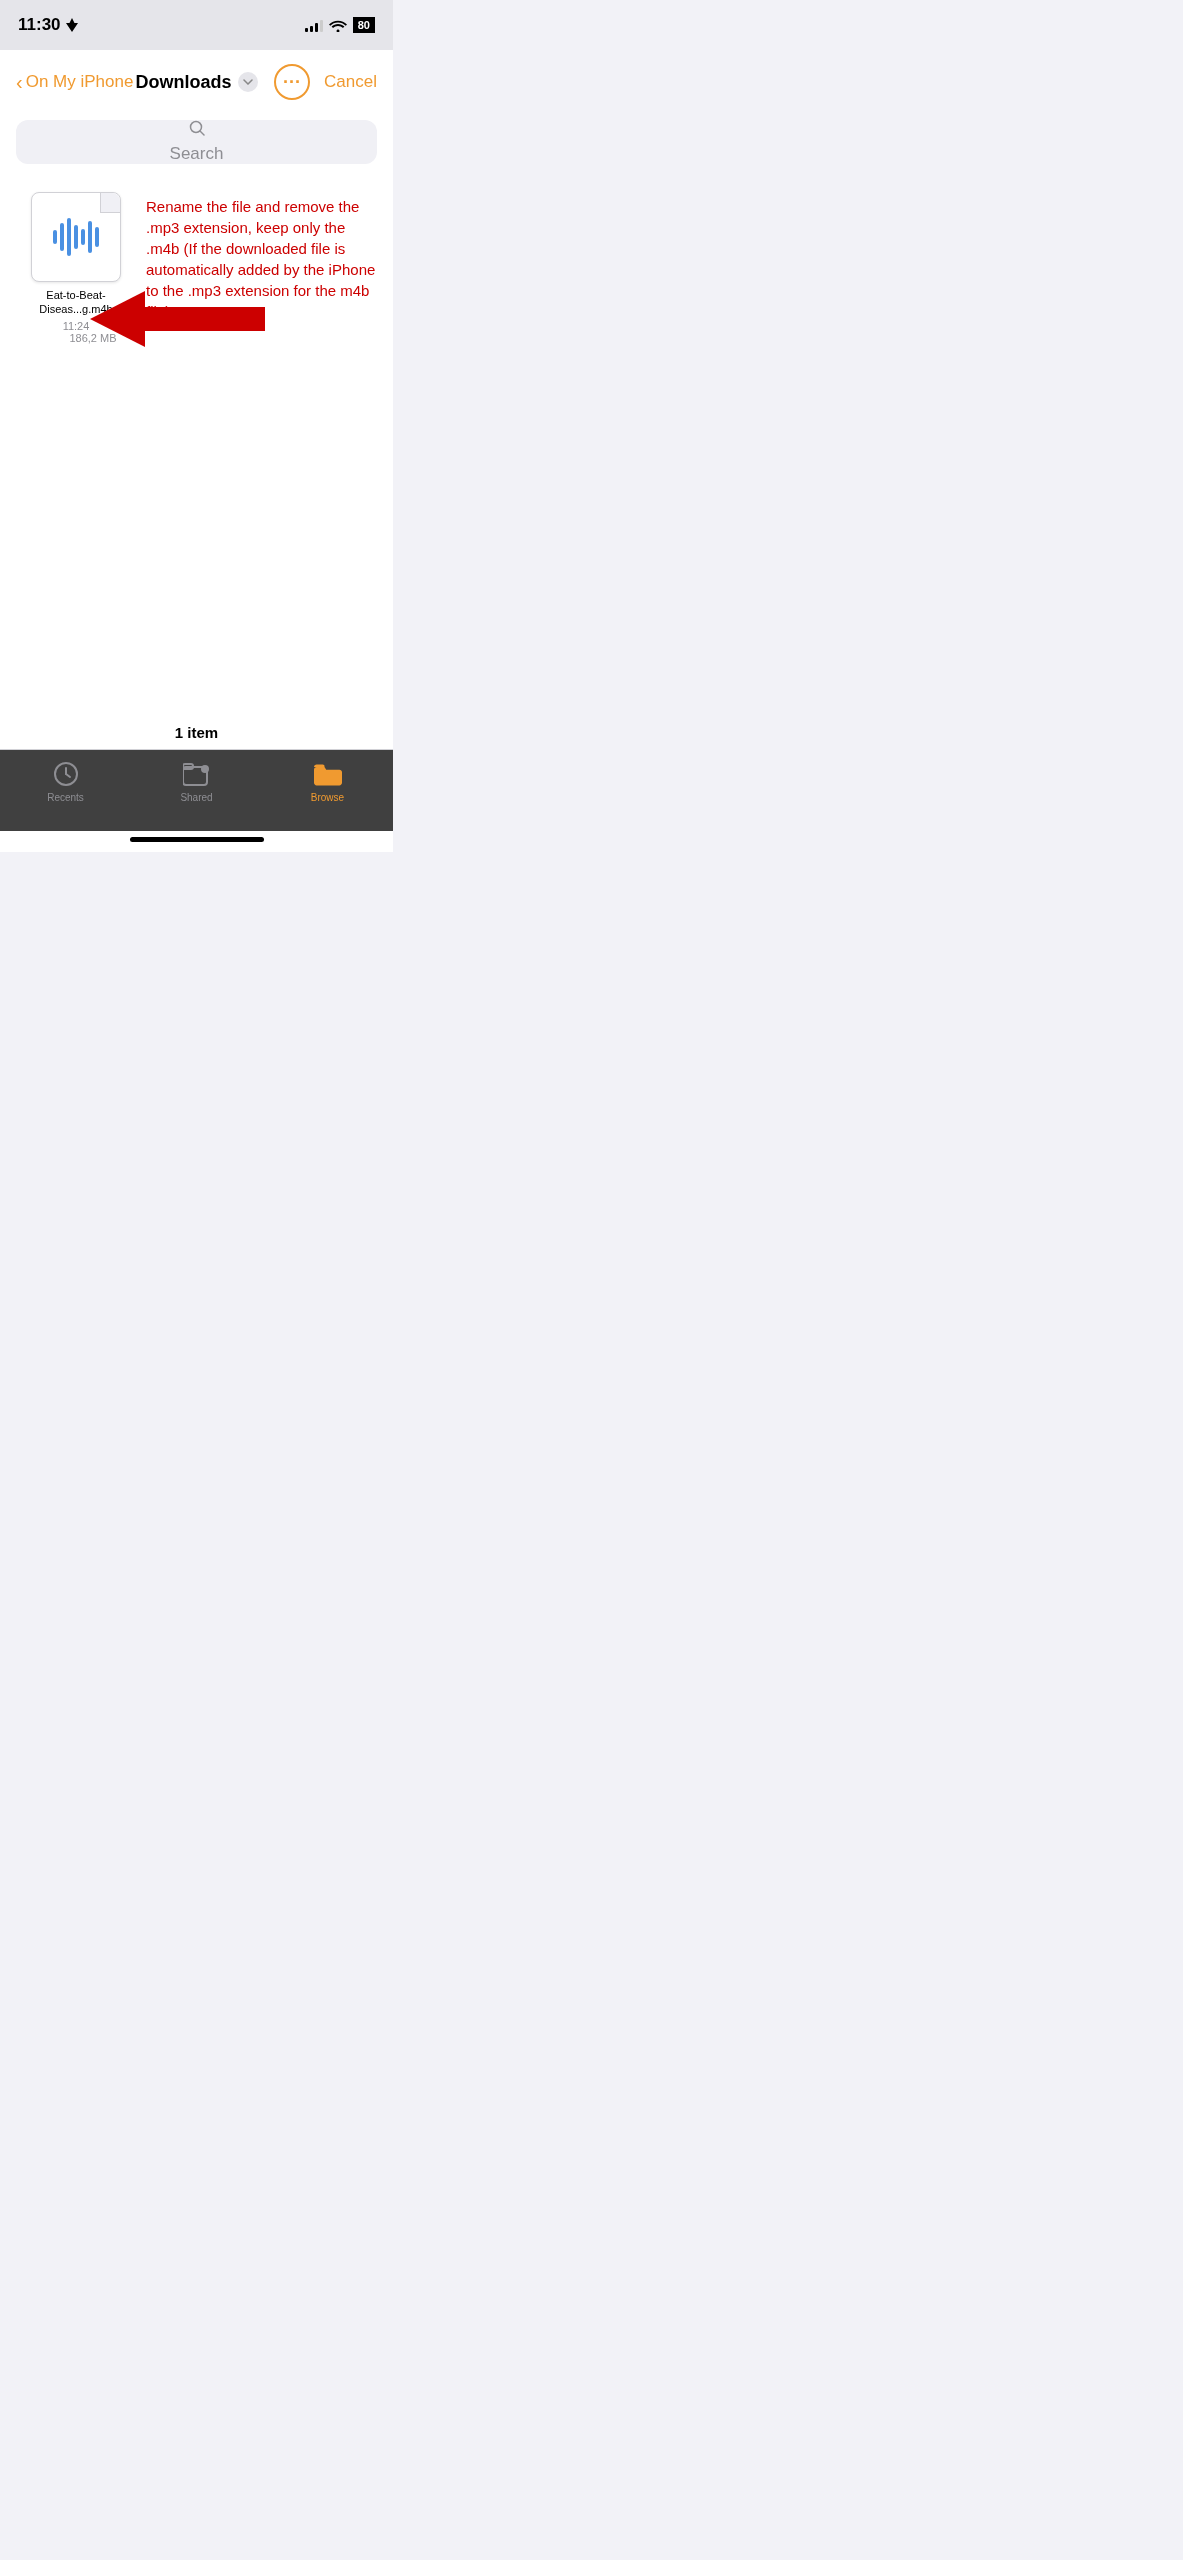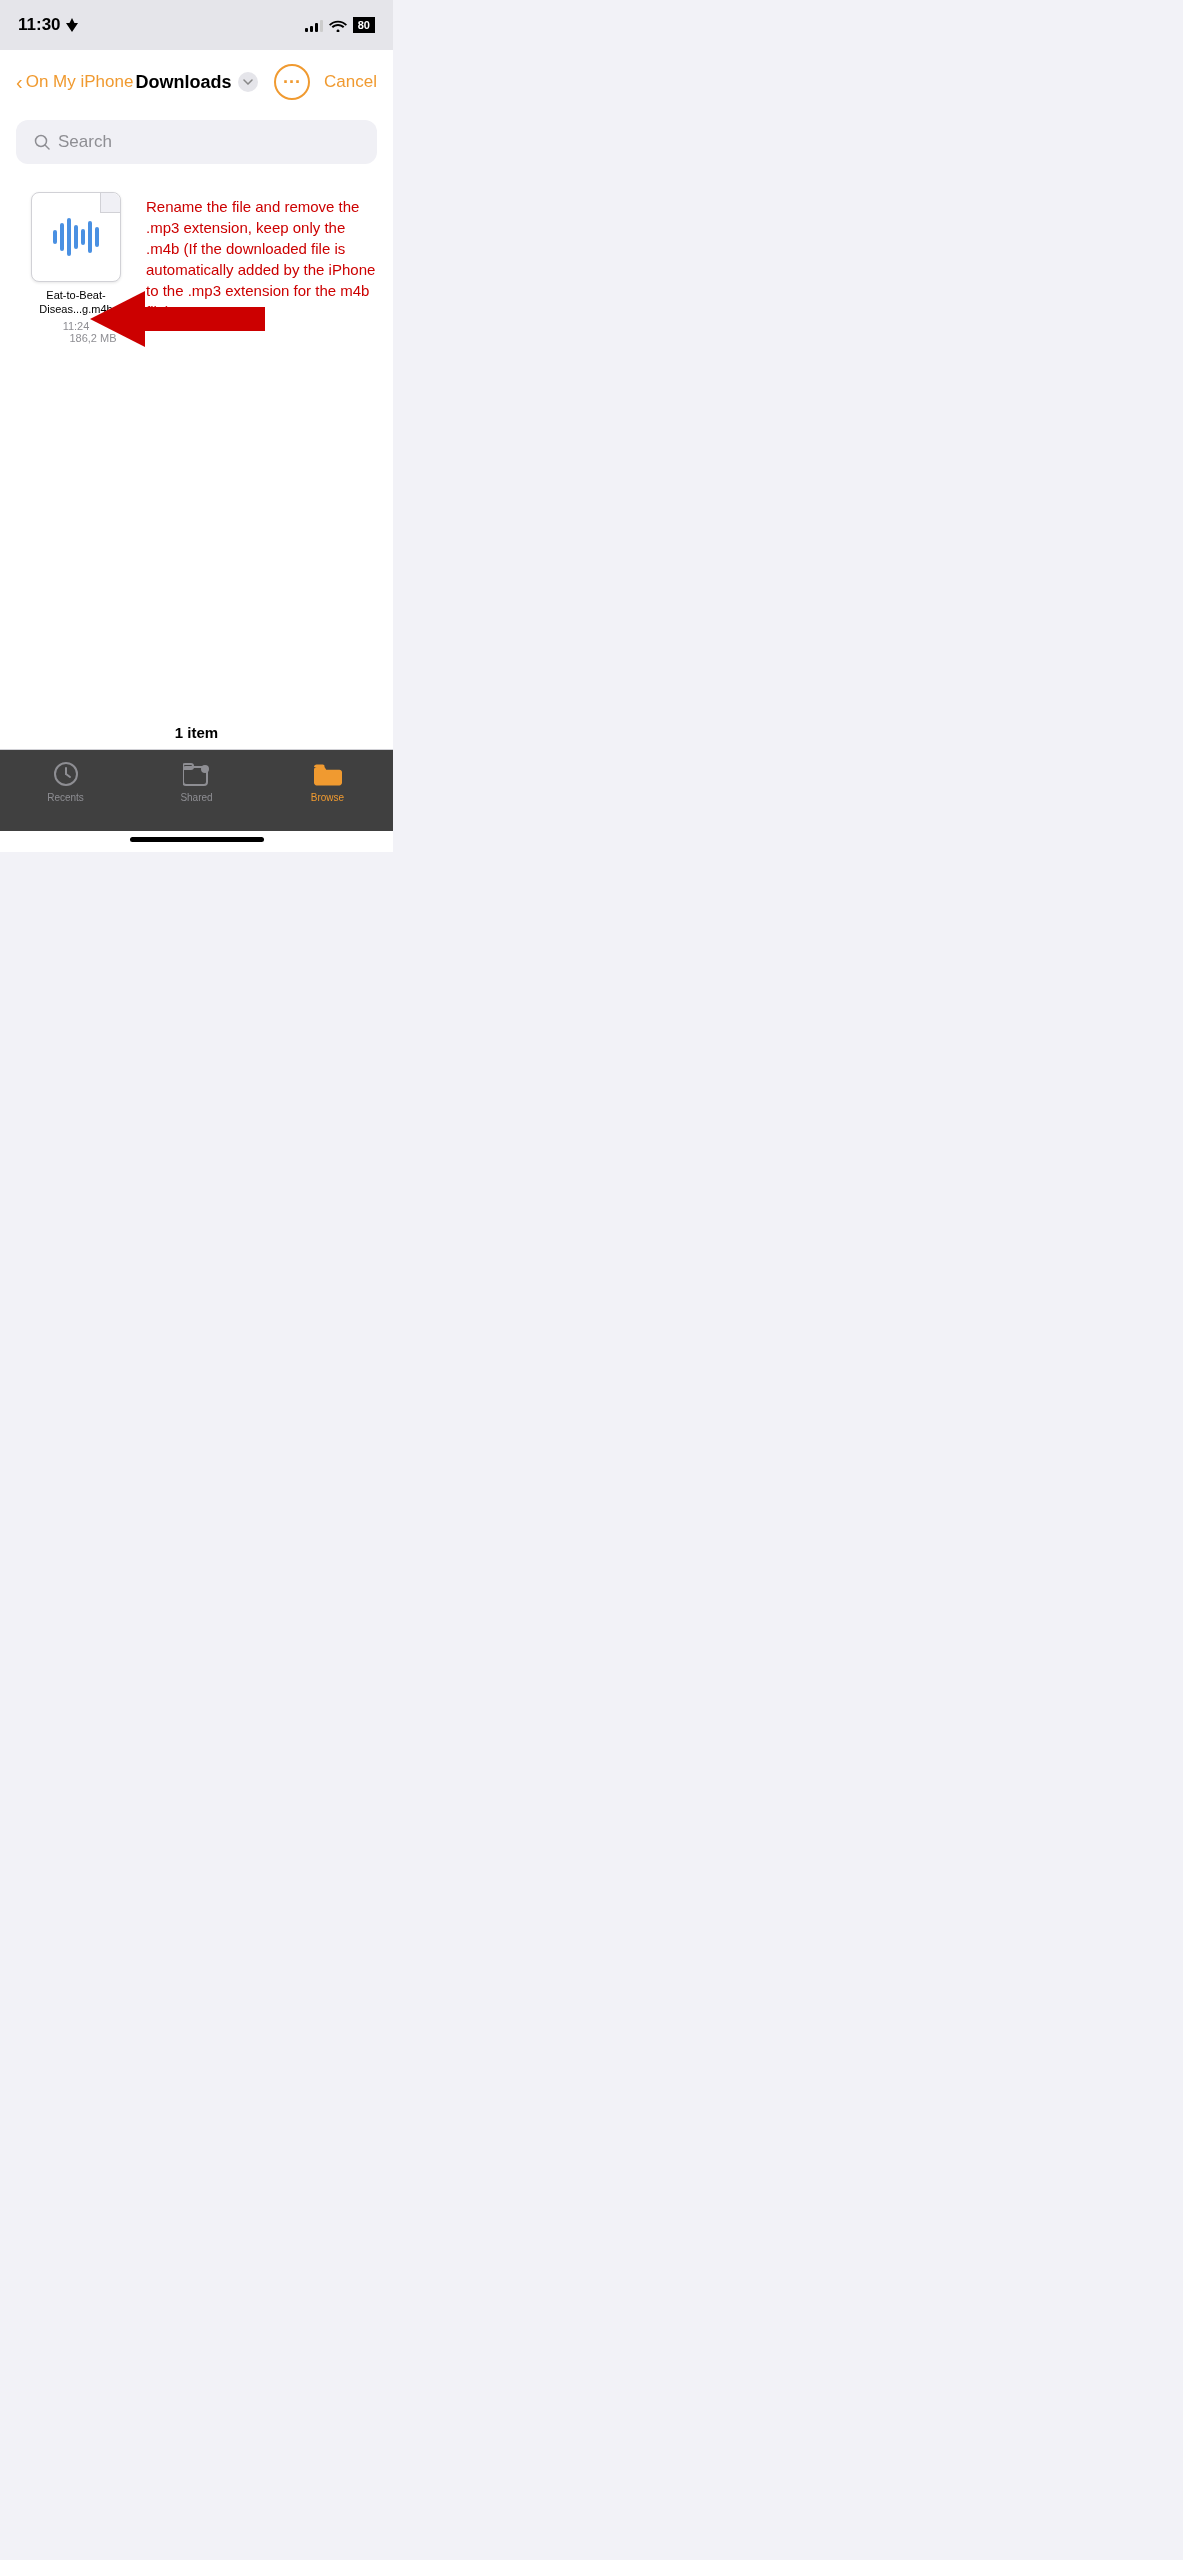--- a/index.html
+++ b/index.html
@@ -155,22 +155,23 @@
       padding: 10px 16px 12px;
       background: #fff;
     }
 
     .search-bar {
       background: #f0f0f5;
       border-radius: 12px;
       height: 44px;
       display: flex;
       align-items: center;
-      padding: 0 18px;
+      padding: 0 25px;
       gap: 8px;
+      flex-direction: column;
     }
 
     .search-placeholder {
       color: #8e8e93;
       font-size: 17px;
     }
 
     
     .file-area {
       flex: 1;

